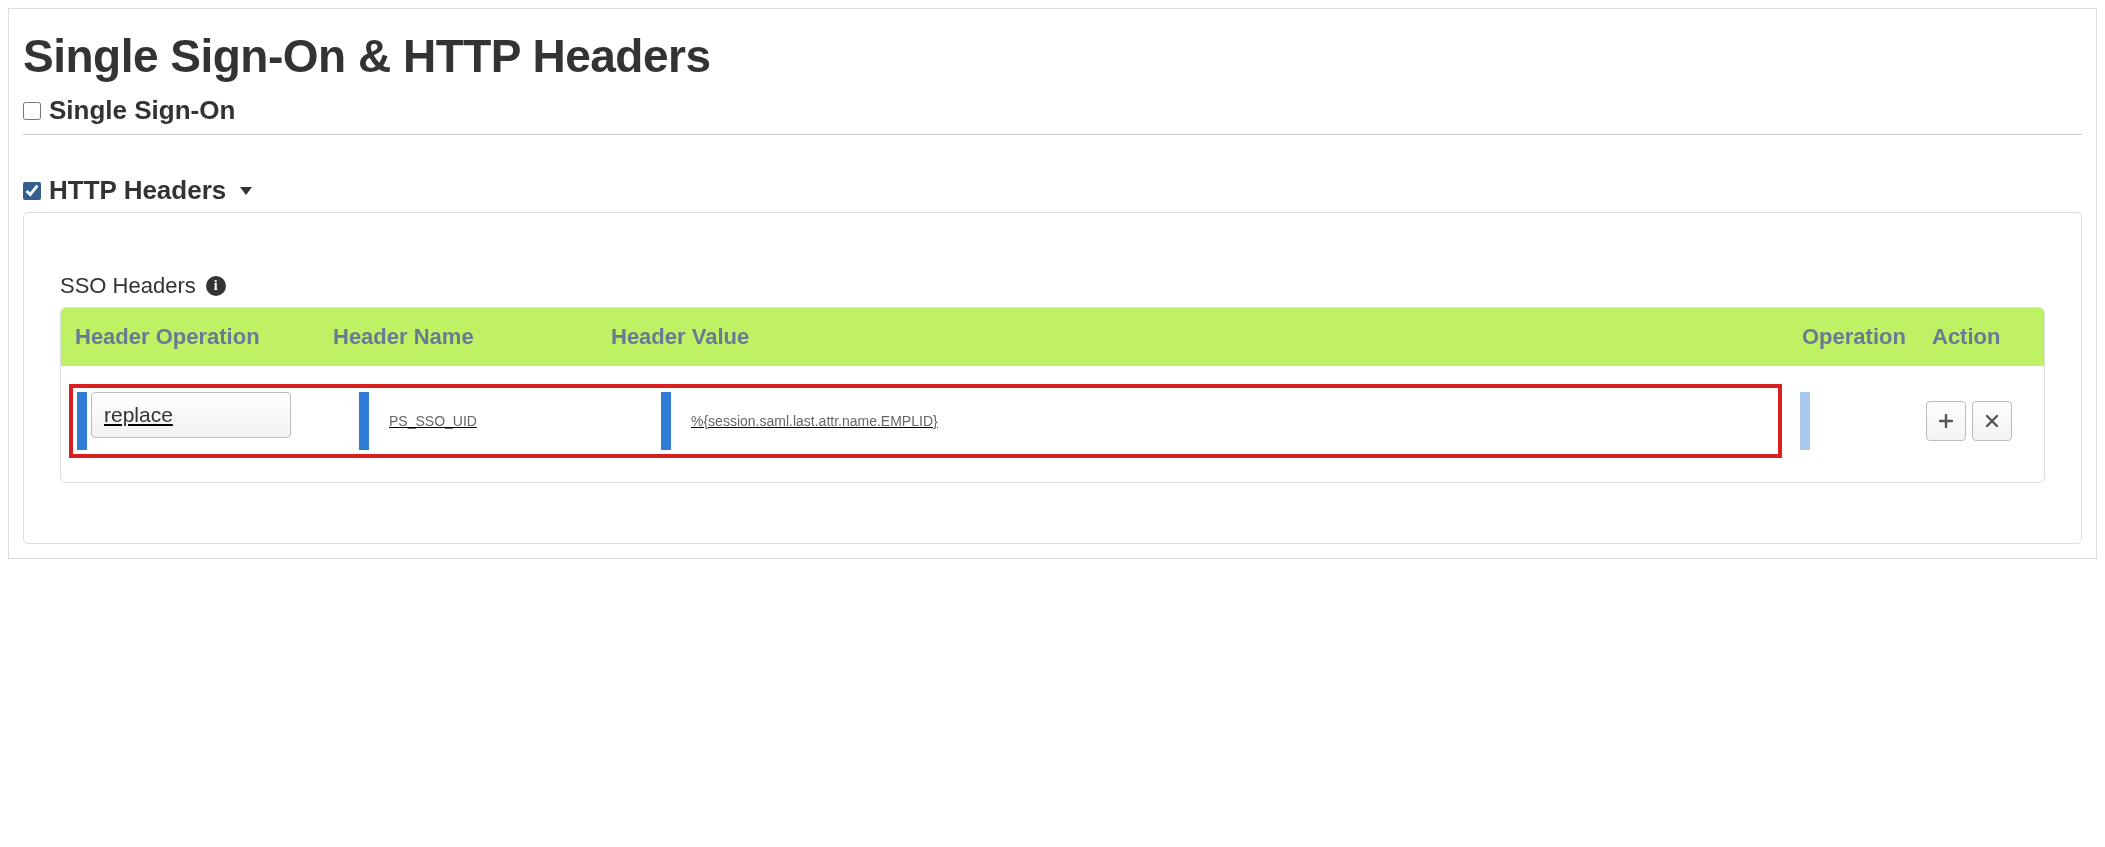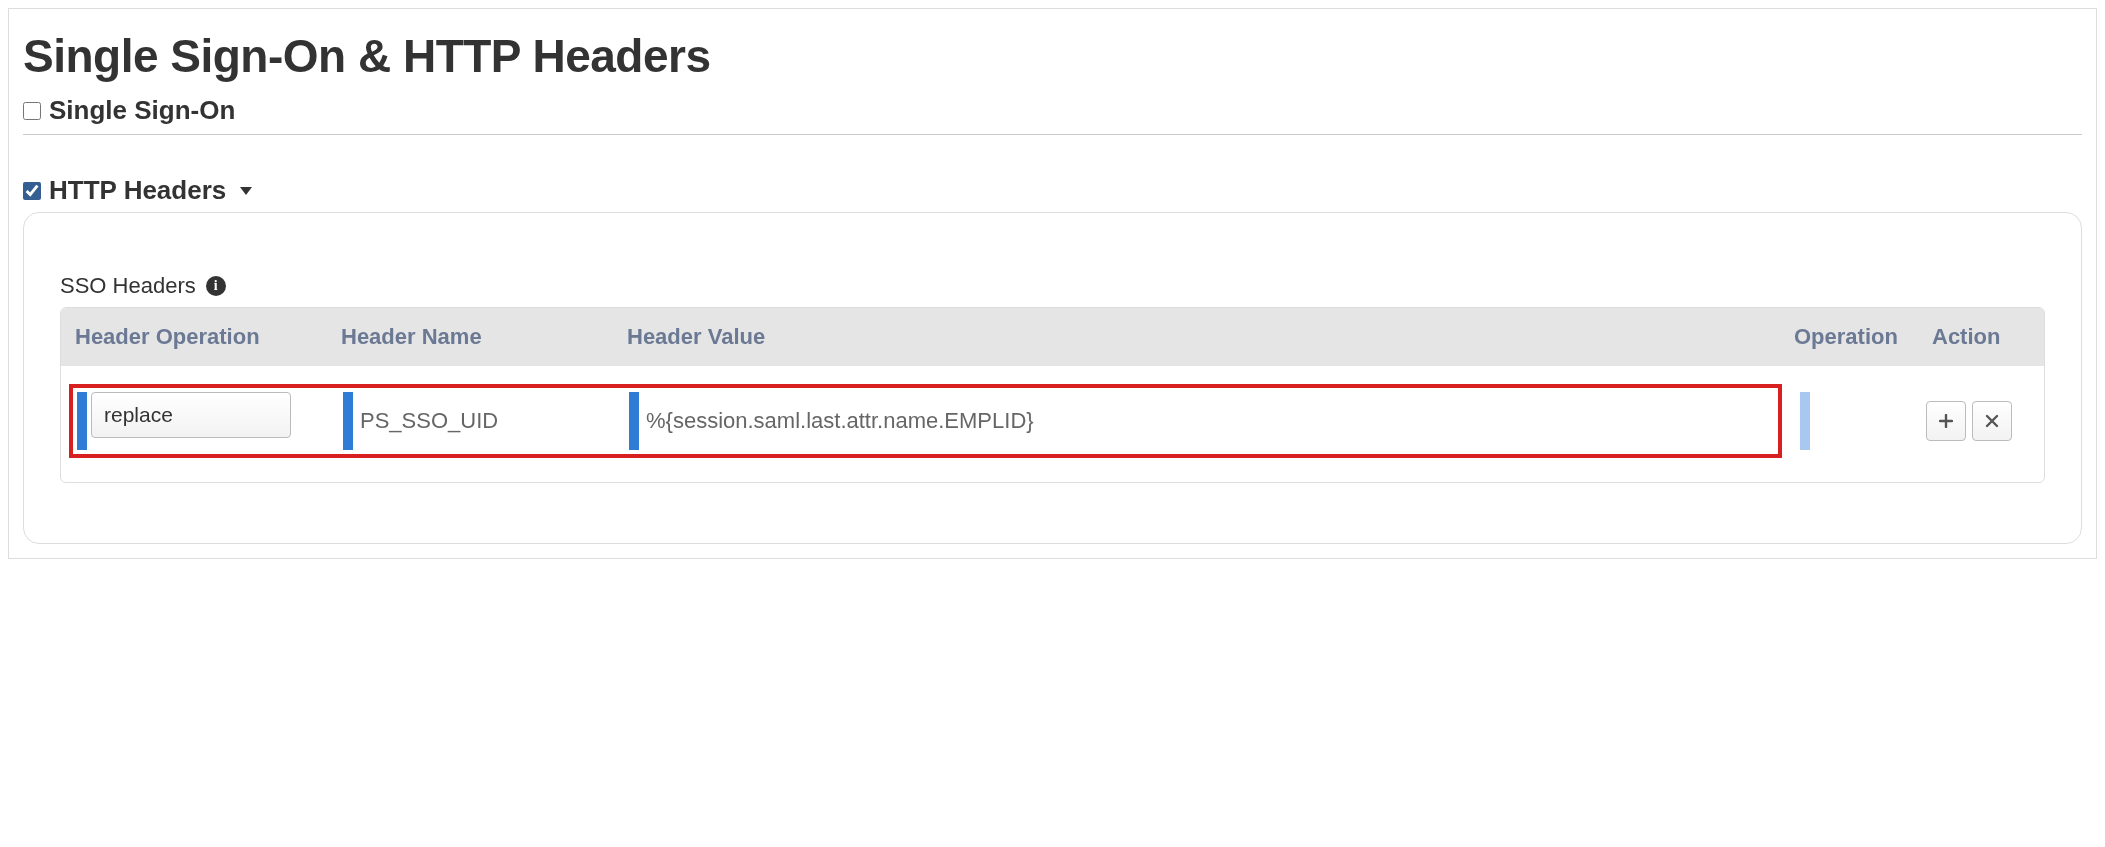--- a/index.html
+++ b/index.html
@@ -49,21 +49,21 @@
       width: 0;
       height: 0;
       border-left: 6px solid transparent;
       border-right: 6px solid transparent;
       border-top: 8px solid #333;
       vertical-align: middle;
       cursor: pointer;
     }
     .inner-panel {
       border: 1px solid #ddd;
-      border-radius: 16px;
+      border-radius: 5px;
       padding: 60px 36px 60px 36px;
     }
     .table-title {
       font-size: 22px;
       font-weight: 400;
       color: #333;
       margin-bottom: 8px;
       display: flex;
       align-items: center;
       gap: 10px;
@@ -82,23 +82,23 @@
       font-family: Georgia, serif;
       cursor: pointer;
     }
     .sso-table {
       border: 1px solid #ddd;
       border-radius: 6px;
       overflow: hidden;
     }
     .table-header {
       display: flex;
-      background: #e5e5e5;
+      background: #bef264;
       padding: 12px 8px;
-      gap: 18px;
+      gap: 10px;
     }
     .table-row {
       display: flex;
       padding: 18px 8px 24px 8px;
       gap: 6px;
       align-items: center;
     }
     .col-op { width: 248px; }
     .col-name { width: 230px; }
     .col-value { flex: 1; margin-left: 38px; }
@@ -107,24 +107,25 @@
     .th {
       font-size: 22px;
       font-weight: 700;
       color: #6b7994;
       padding: 4px 6px;
     }
     .highlight-box {
       border: 4.5px solid #d92020;
       padding: 4px;
       display: flex;
-      gap: 18px;
+      gap: 34px;
       align-items: center;
       flex: 1;
       margin-right: 12px;
+      text-decoration: underline;
     }
     .cell-wrap {
       display: flex;
       align-items: stretch;
     }
     .blue-bar {
       width: 10px;
       background: #2f7cd6;
       flex-shrink: 0;
     }
@@ -152,23 +153,23 @@
       position: absolute;
       right: 10px;
       top: 50%;
       transform: translateY(-50%);
       color: #888;
       font-size: 14px;
     }
     .text-input {
       border: none;
       outline: none;
-      font-size: 22px;
+      font-size: 14px;
       color: #666;
-      padding: 10px 7px;
+      padding: 10px 20px;
       width: 100%;
       background: transparent;
     }
     .text-input::placeholder { color: #888; }
     .delim-cell {
       display: flex;
       align-items: stretch;
       height: 58px;
     }
     .delim-input {

